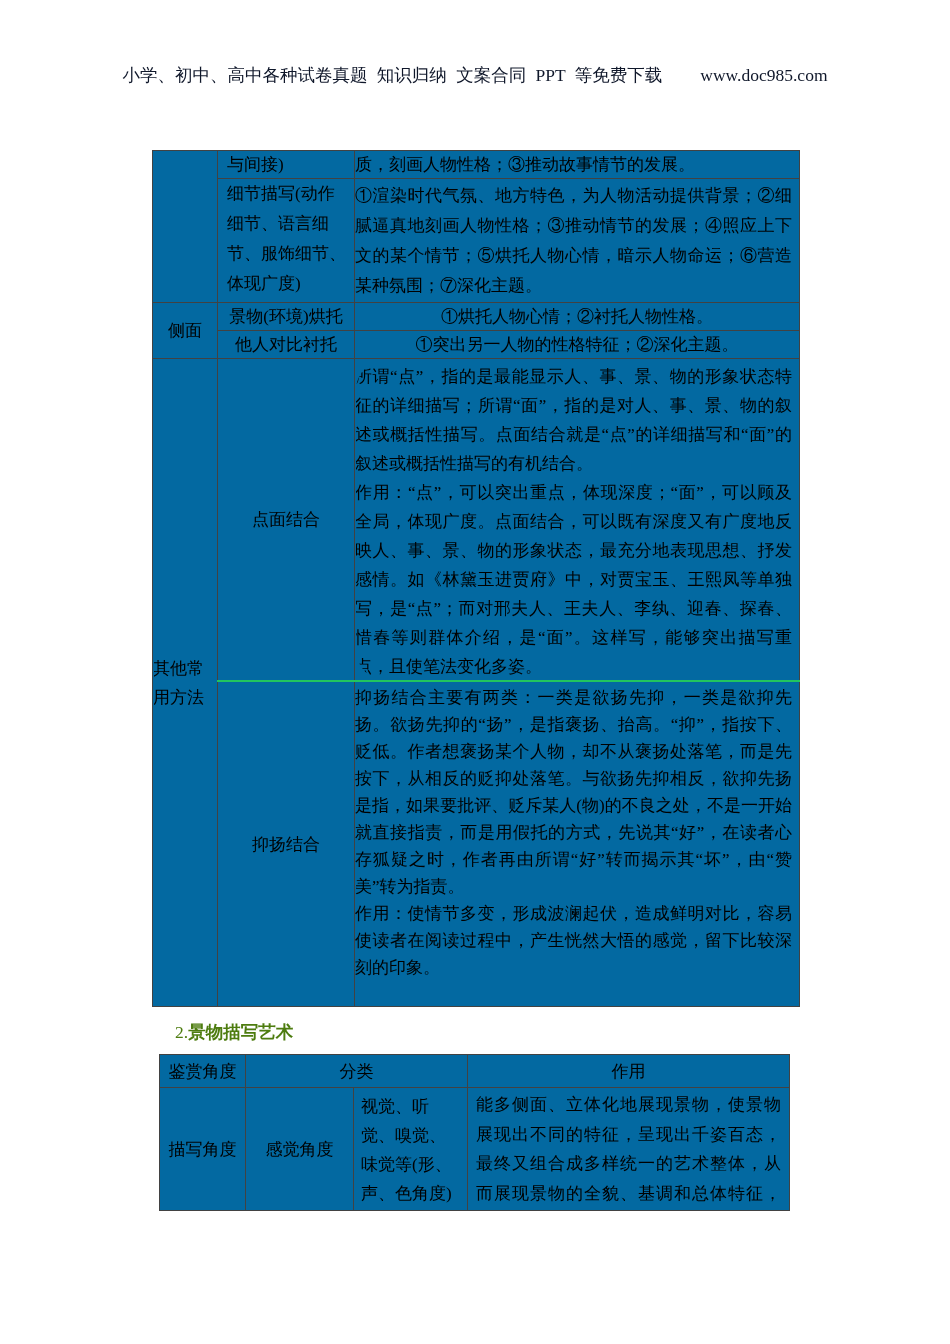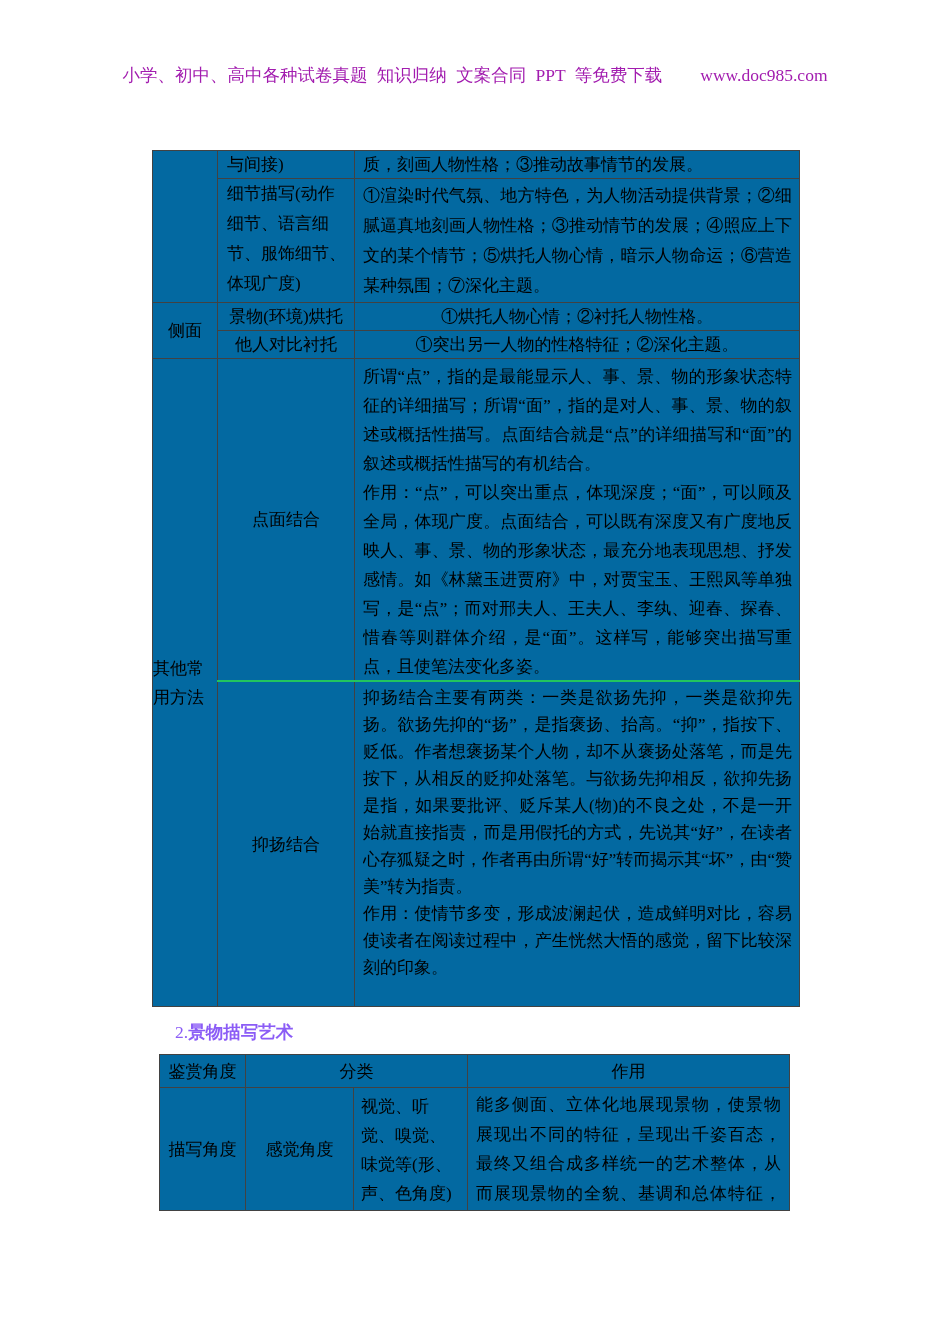--- a/index.html
+++ b/index.html
@@ -5,56 +5,56 @@
   html,body { margin:0; padding:0; background:#ffffff; }
   .page {
     position:relative; width:950px; height:1344px; background:#ffffff;
     font-family:"Liberation Serif","DejaVu Serif",serif; color:#000;
     overflow:hidden;
   }
   
   .doc-header {
     position:absolute; top:63px; left:0; width:100%;
     display:flex; justify-content:center; align-items:baseline; gap:38px;
-    font-size:17.5px; color:#a21caf; white-space:nowrap;
+    font-size:17.5px; color:#0f172a; white-space:nowrap;
   }
   .doc-header .promo { word-spacing:5px; }
 
   table { border-collapse:collapse; table-layout:fixed; position:absolute; background:#0369a1; }
   td { border:1px solid #424242; padding:0; font-size:17px; vertical-align:middle; overflow:hidden; }
 
   
   .t1 { left:152px; top:150px; width:647px; }
   .t1 .w1 { width:65px; }
   .t1 .w2 { width:137px; }
   .t1 .w3 { width:445px; }
 
   .hA td { height:27px; }
   .hB td { height:121px; }
   .hC td { height:27px; }
   .hD td { height:27px; }
-  .hE td { height:321px; }
+  .hE td { height:321px;border-radius:31px; }
   .hF td { height:324px; }
 
   .pre  { white-space:pre-line; }
   .just { text-align:justify; text-justify:inter-character; }
   .ctr  { text-align:center; }
   .top  { vertical-align:top; }
 
   .t1 .c2pad { padding-left:9px; padding-right:5px; }
-  .t1 .c3pad { padding-left:8px; padding-right:7px; }
+  .t1 .c3pad { padding-right:7px; }
   .rowB-method { line-height:30px; }
   .rowB-effect { line-height:30px; padding-top:2px; }
   .rowE-text { line-height:29px; padding-top:3px; height:316px; overflow:hidden; }
   .rowF-text { line-height:27px; padding-top:2px; height:321px; overflow:hidden; }
   .label-cell { text-align:left; line-height:29px; }
   .gray-top { border-top:2px solid #22c55e; }
 
   
-  .sec-title { position:absolute; left:175px; top:1020px; font-size:17.5px; color:#8b5cf6; }
+  .sec-title { position:absolute; left:175px; top:1020px; font-size:17.5px; color:#4d7c0f; }
   .sec-title .bold { font-weight:bold; }
 
   
   .t2 { left:159px; top:1054px; width:631px; }
   .t2 .v1 { width:86px; }
   .t2 .v2 { width:108px; }
   .t2 .v3 { width:114px; }
   .t2 .v4 { width:322px; }
   .hH td { height:32px; text-align:center; }
   .hR td { height:118px; }

